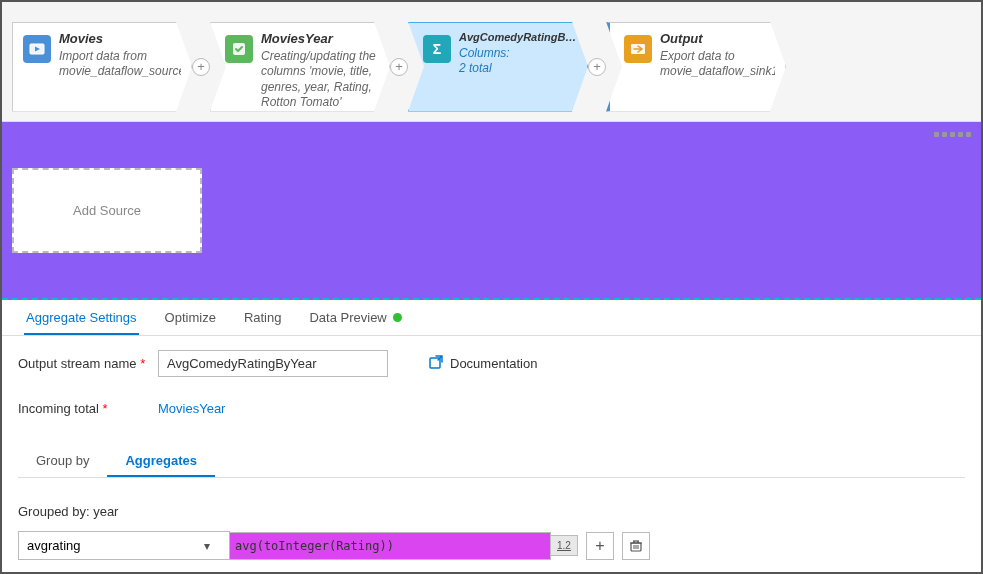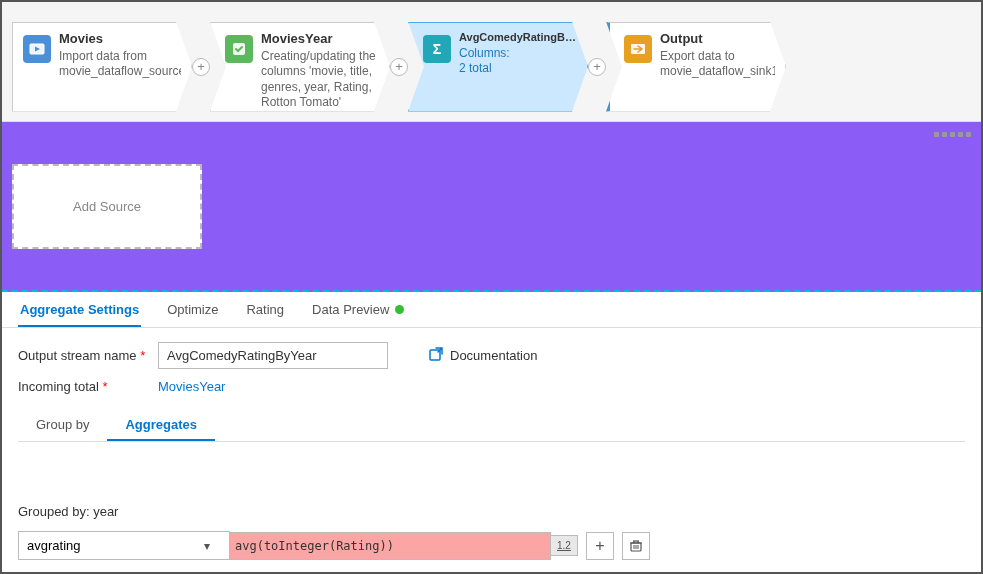--- a/index.html
+++ b/index.html
@@ -73,20 +73,21 @@
       flex-shrink: 0;
       margin-top: 4px;
     }
     .node-icon.blue { background: #4a90d9; color: #fff; }
     .node-icon.green { background: #5cb85c; color: #fff; }
     .node-icon.teal { background: #20a8b8; color: #fff; }
     .node-icon.orange { background: #e8a020; color: #fff; }
     .node-content {
       flex: 1;
       overflow: hidden;
+      font-style: italic;
     }
     .node-title {
       font-weight: 600;
       font-size: 13px;
       color: #333;
       white-space: nowrap;
       overflow: hidden;
       text-overflow: ellipsis;
     }
     .node-subtitle {
@@ -168,35 +169,36 @@
       color: #555;
       cursor: pointer;
       border-bottom: 2px solid transparent;
       display: flex;
       align-items: center;
       gap: 6px;
     }
     .tab-item.active {
       color: #0078d4;
       border-bottom: 2px solid #0078d4;
-      font-weight: 700;
+      font-weight: 400;
+      margin-left: 6px;
     }
     .tab-dot {
       width: 9px;
       height: 9px;
       border-radius: 50%;
       background: #30c030;
       display: inline-block;
     }
     
     .settings-body {
       padding: 14px 16px;
       display: flex;
       flex-direction: column;
-      gap: 10px;
+      gap: 24px;
     }
     .form-row {
       display: flex;
       align-items: center;
       gap: 10px;
     }
     .form-label {
       font-size: 13px;
       color: #333;
       min-width: 130px;
@@ -251,21 +253,20 @@
     }
     
     .aggregates-body {
       padding: 12px 16px;
     }
     .grouped-by-label {
       font-size: 13px;
       color: #333;
       font-weight: 500;
       margin-bottom: 12px;
-      margin-top: 36px;
     }
     .aggregate-row {
       display: flex;
       align-items: center;
       gap: 8px;
     }
     .select-dropdown {
       width: 212px;
       border: 1px solid #bbb;
       padding: 6px 8px;
@@ -290,21 +291,21 @@
       pointer-events: none;
       color: #555;
       font-size: 12px;
     }
     .expr-input {
       border: 1px solid #bbb;
       padding: 6px 8px;
       font-size: 12px;
       width: 325px;
       color: #333;
-      background: #fca5a5;
+      background: #d946ef;
       outline: none;
       font-family: 'Consolas', monospace;
     }
     .expr-badge {
       background: #e8e8e8;
       border: 1px solid #bbb;
       border-left: none;
       padding: 4px 6px;
       font-size: 10px;
       color: #555;

